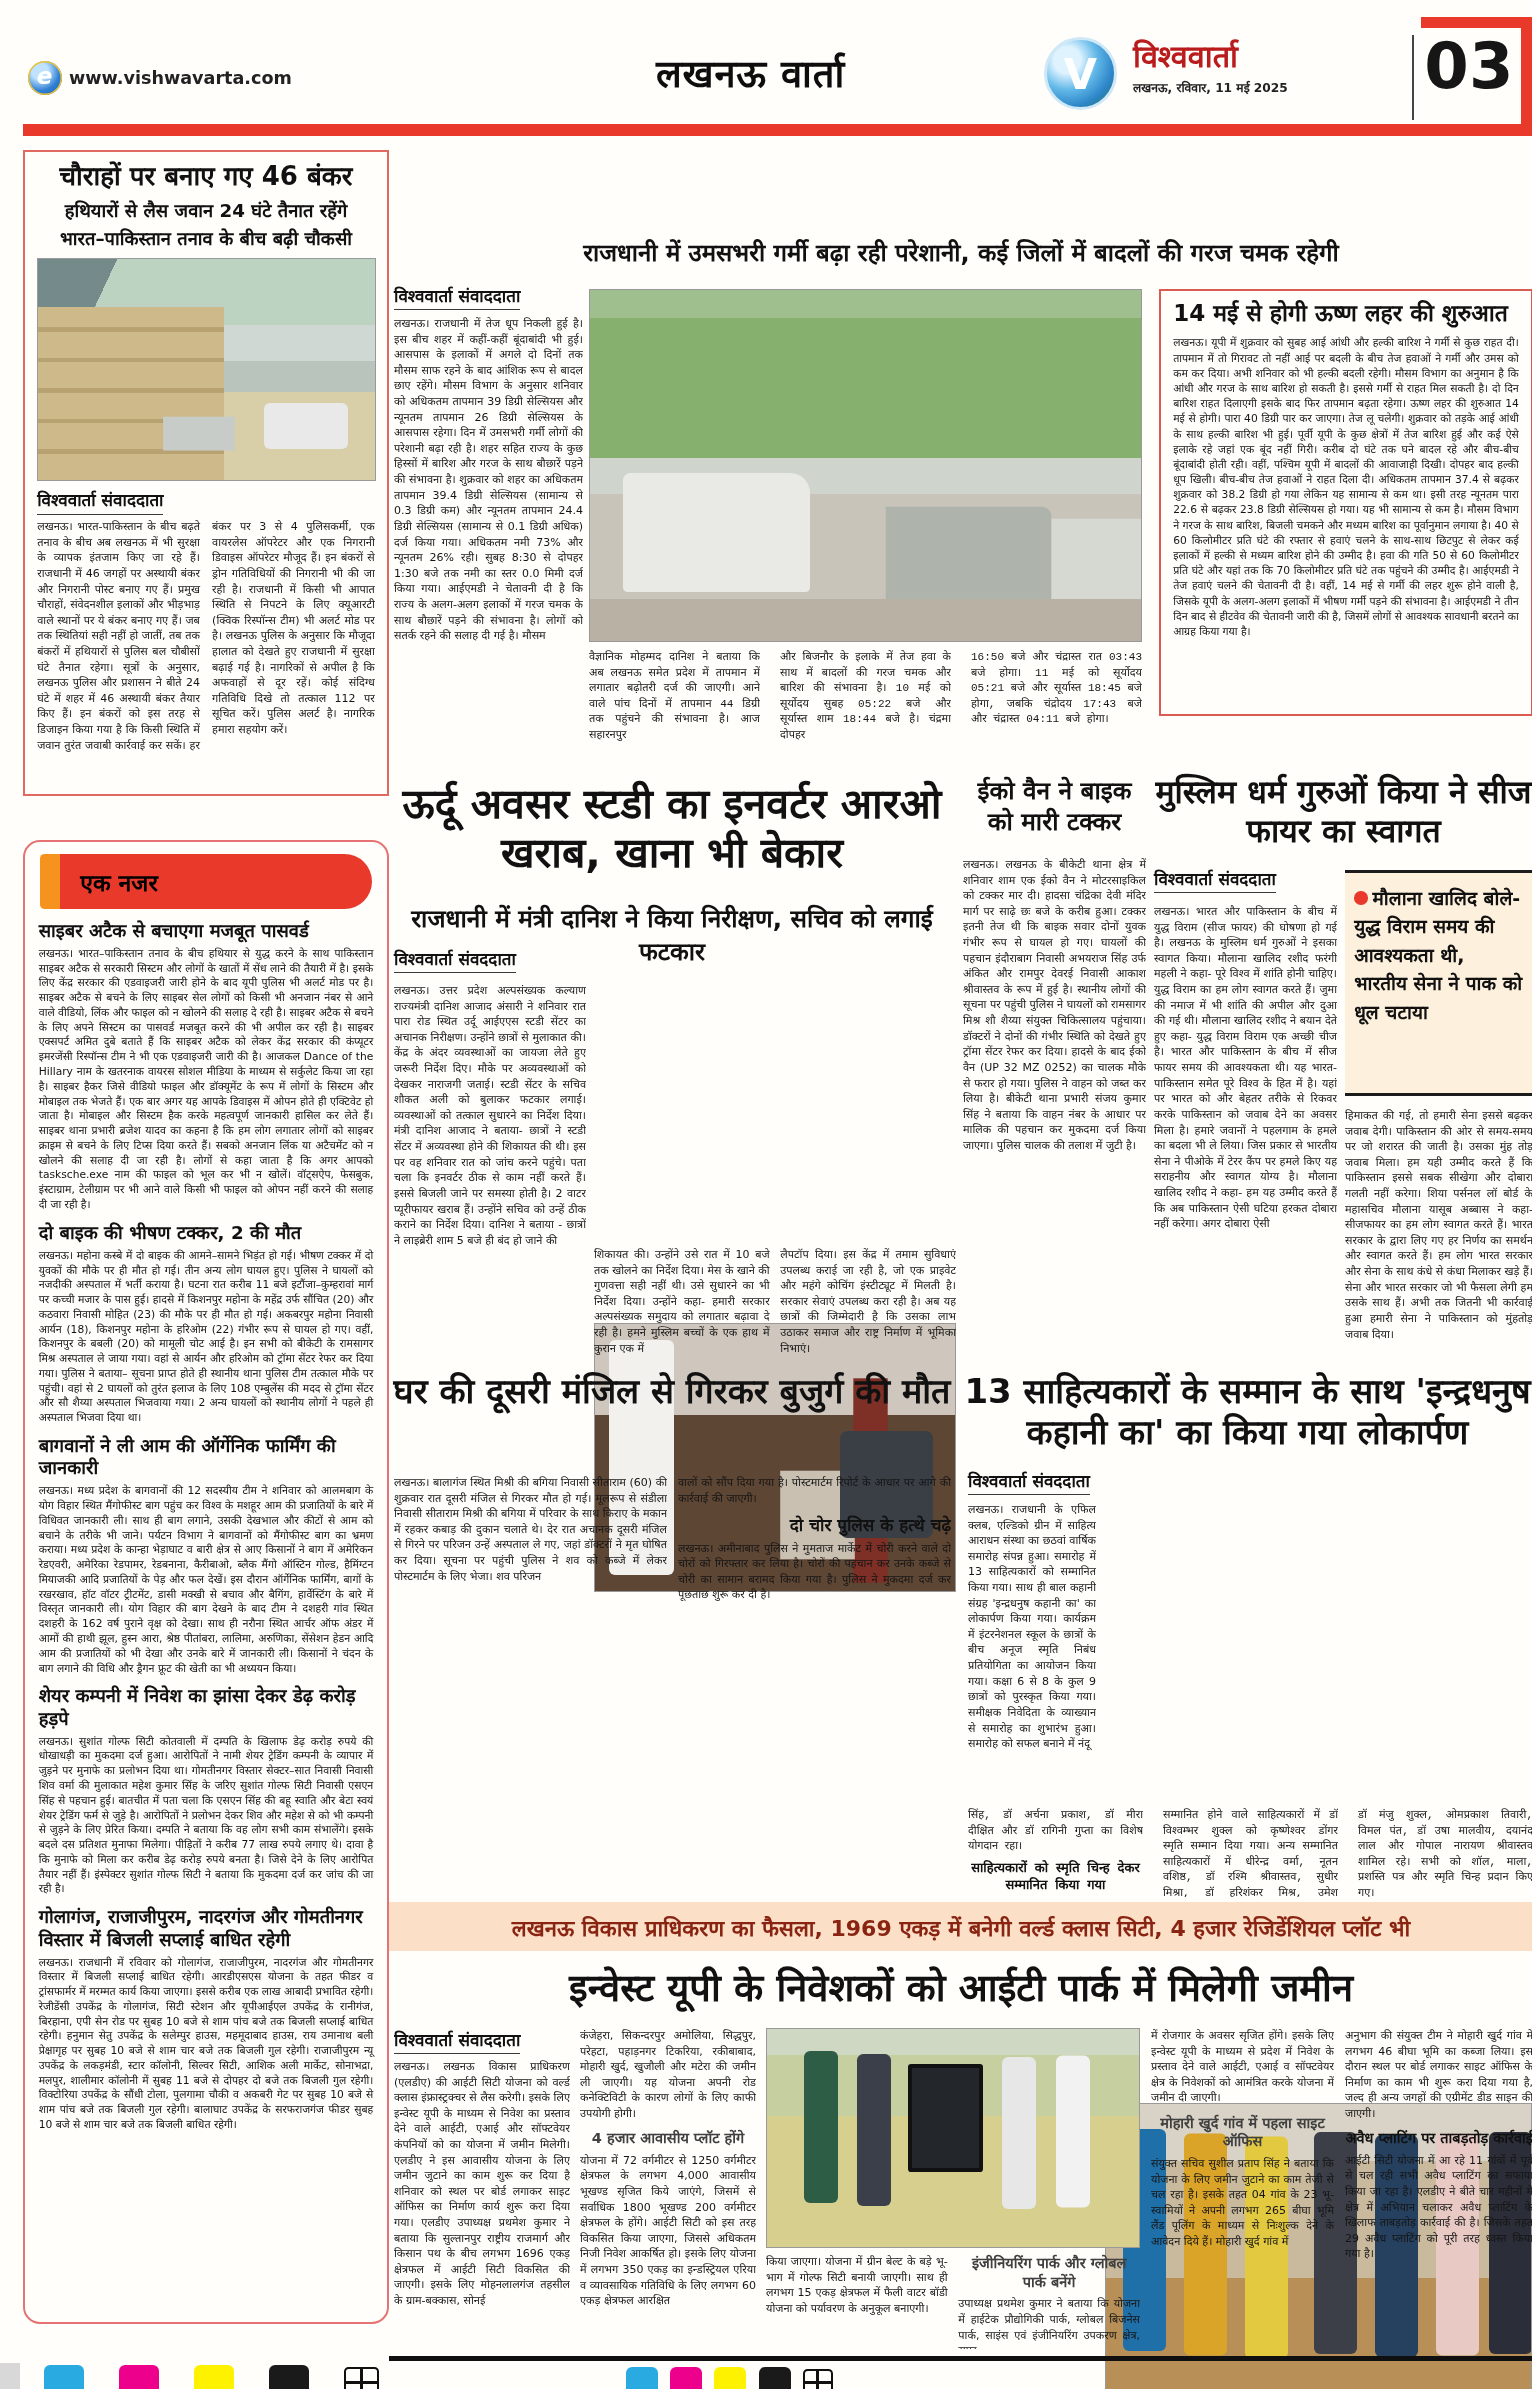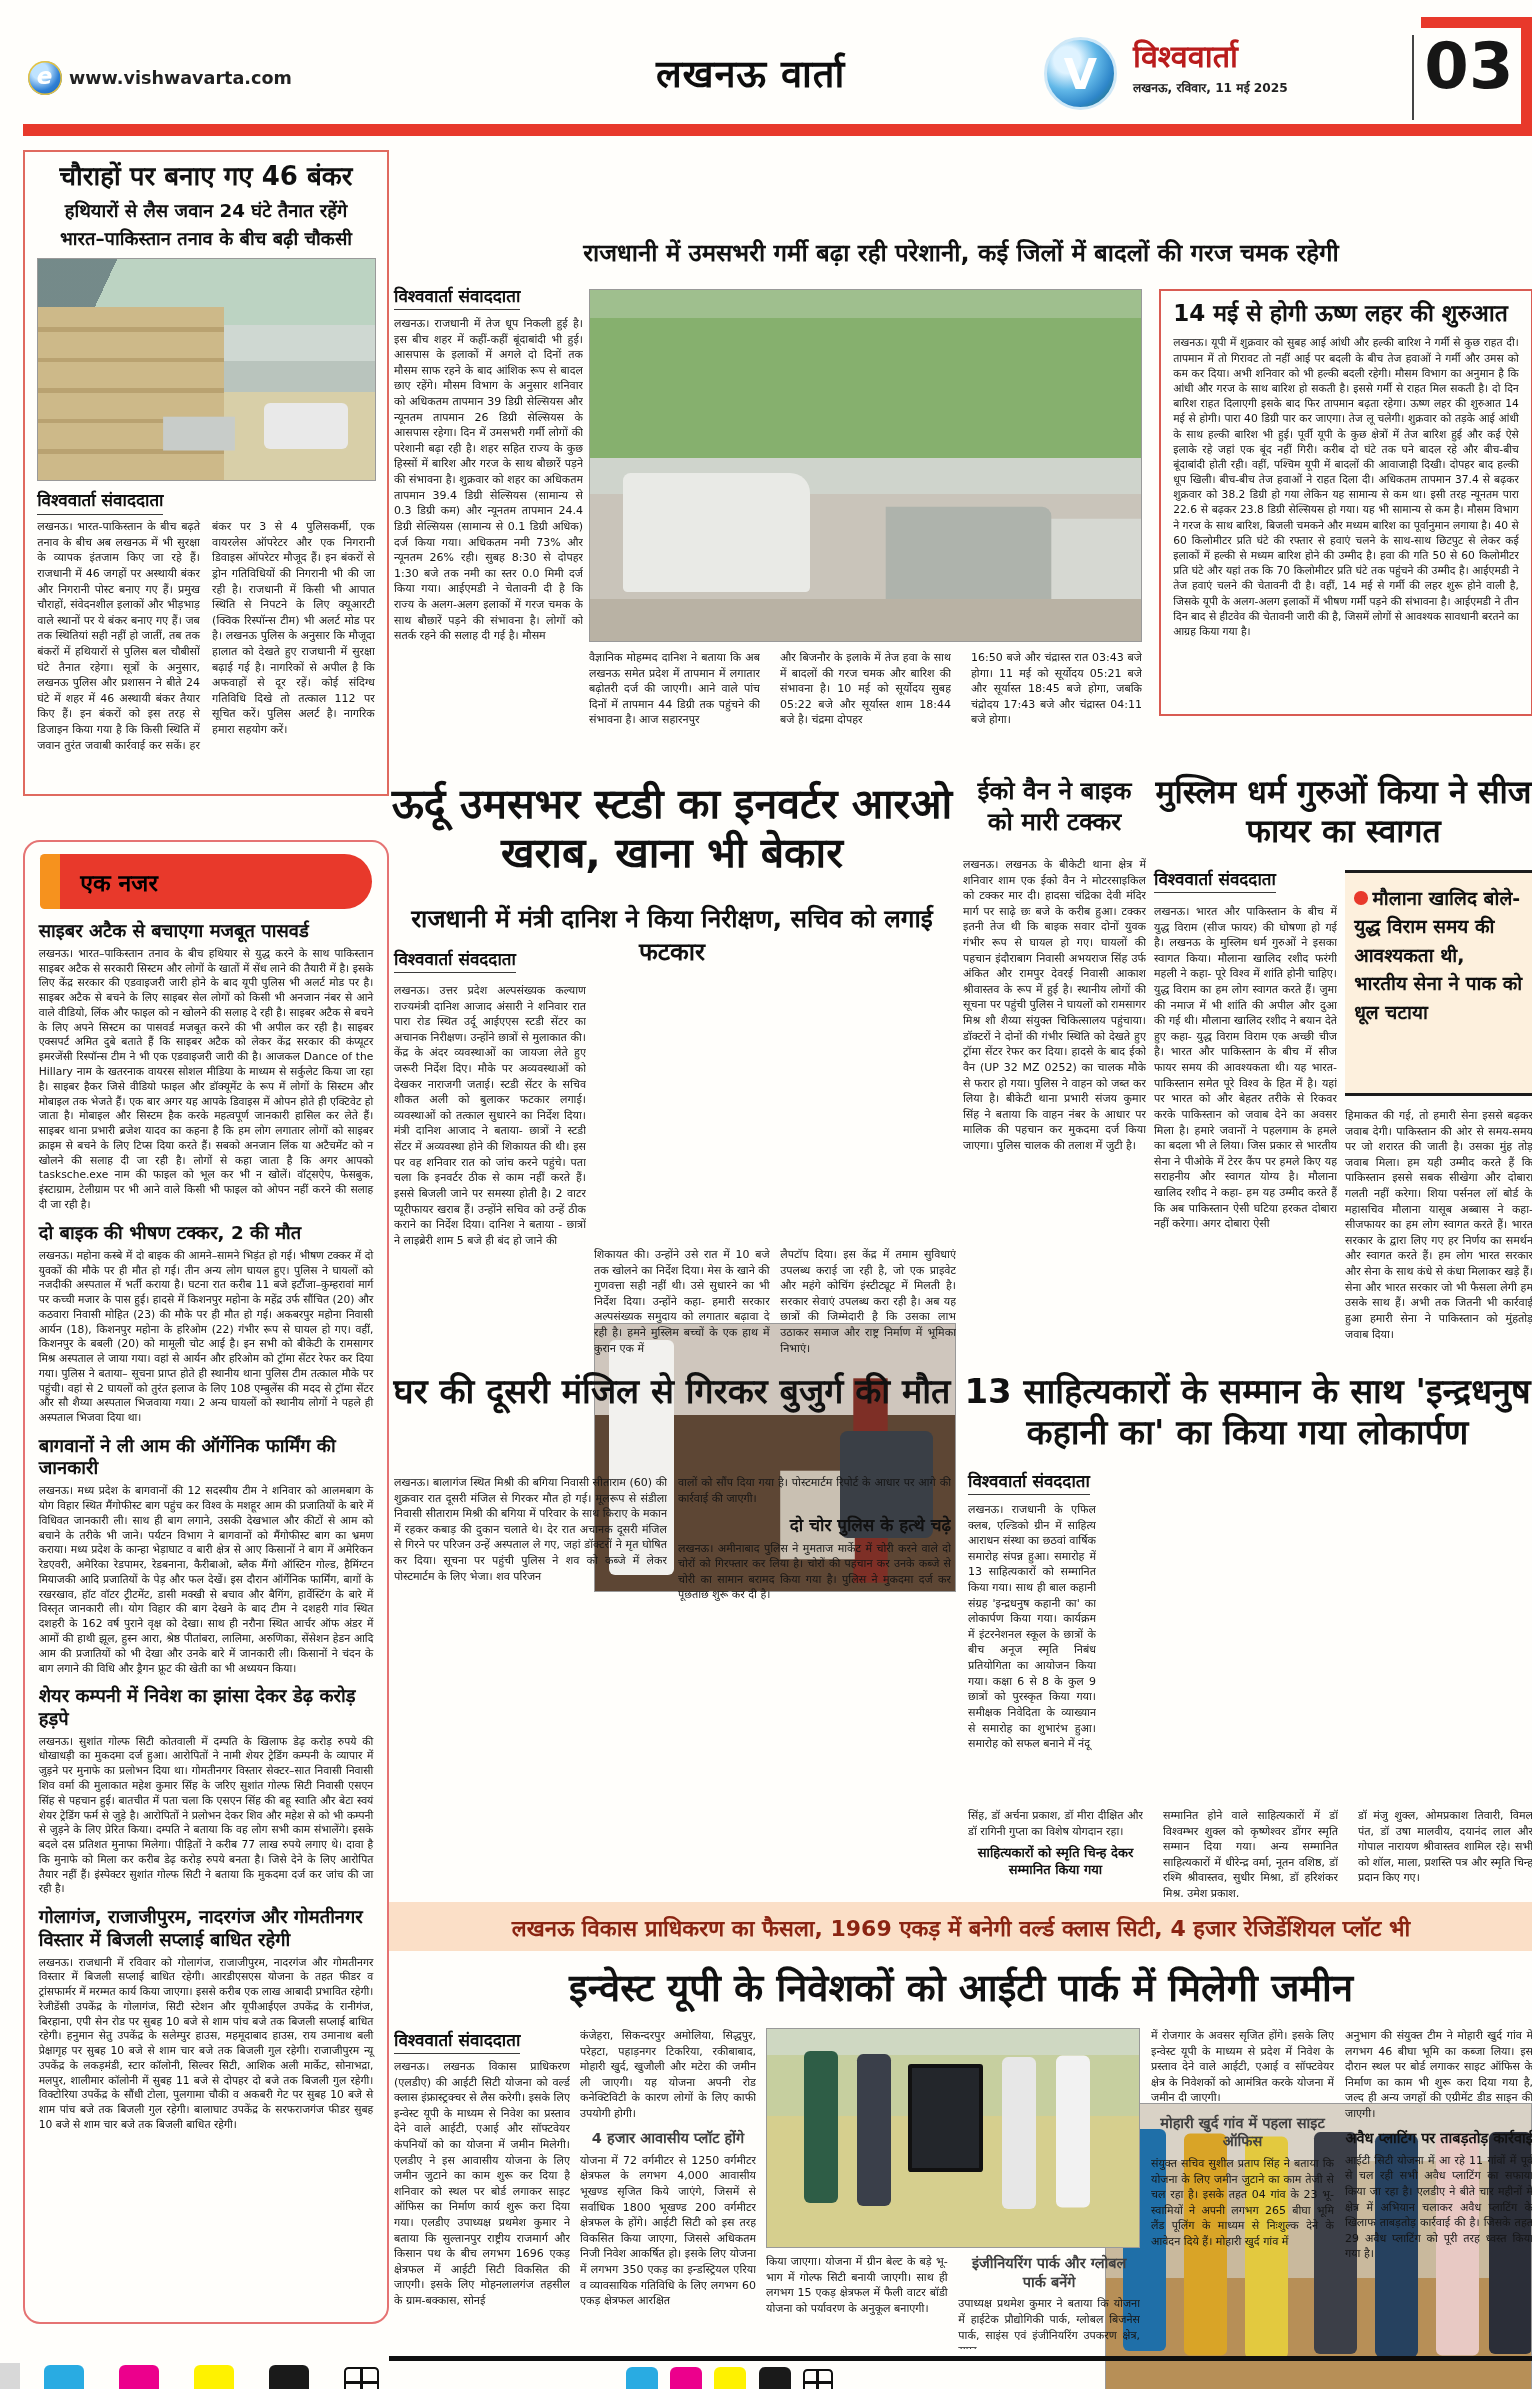--- a/index.html
+++ b/index.html
@@ -71,21 +71,21 @@
   .ph-dining{background:linear-gradient(180deg,#cfc6bd 0 34%,#5d4634 34% 100%);position:relative;overflow:hidden;}
   .ph-dining::before{content:"";position:absolute;left:4%;top:6%;width:18%;height:88%;background:#f2f1ee;border-radius:6.1px;box-shadow:229px 23px 0 -15.3px #7e2f26;}
   .ph-dining::after{content:"";position:absolute;right:6%;top:40%;width:26%;height:40%;background:#3a3f46;border-radius:7.6px;box-shadow:-69px 30.5px 0 -9.2px #c9c0b2;}
   .ph-group{background:linear-gradient(180deg,#d9d2c6 0 18%,#c9b99d 18% 55%,#b78f57 55% 100%);position:relative;overflow:hidden;}
   .ph-group::before{content:"";position:absolute;left:4%;top:8%;width:10%;height:70%;background:#1f6fa8;border-radius:6.1px;
      box-shadow:61px 4.6px 0 0 #d9a427,122px 7.6px 0 0 #e3c93f,191px 3.1px 0 0 #3c3f48,252px 6.1px 0 0 #26415f,313px 4.6px 0 0 #e8c9c4,366px 3.1px 0 0 #2b2e38;}
   .ph-field{background:linear-gradient(180deg,#cfd8c2 0 12%,#c6cf9f 12% 40%,#d6cf8e 40% 100%);position:relative;overflow:hidden;}
   .ph-field::before{content:"";position:absolute;left:10%;top:10%;width:9%;height:70%;background:#2e5d46;border-radius:6.1px;
      box-shadow:53px 3.1px 0 0 #3a3f4a,198px 6.1px 0 0 #e7e7e7,252px 4.6px 0 0 #f2f2f2;}
   .ph-field::after{content:"";position:absolute;left:38%;top:16%;width:18%;height:46%;background:#23262b;border:4.6px solid #111;border-radius:3.1px;}
-  .cols3{display:flex;gap:20px;}
+  .cols3{display:flex;gap:20px;font-family:Liberation Mono, monospace;}
   .cols3 > div{flex:1;}
   .cols2{display:flex;gap:10.7px;}
   .cols2 > div{flex:1;}
   
   .blackrule{background:#101010;}
   .sw{border-radius:6.1px;display:inline-block;}
   .reg{border:2.3px solid #101010;border-radius:4.6px;
      background:linear-gradient(#101010,#101010) center/100% 3.1px no-repeat,
                 linear-gradient(#101010,#101010) center/3.1px 100% no-repeat;}
 </style>
@@ -160,21 +160,21 @@
     <div class="body-text" style="height:122px;">वैज्ञानिक मोहम्मद दानिश ने बताया कि अब लखनऊ समेत प्रदेश में तापमान में लगातार बढ़ोतरी दर्ज की जाएगी। आने वाले पांच दिनों में तापमान 44 डिग्री तक पहुंचने की संभावना है। आज सहारनपुर</div>
     <div class="body-text" style="height:122px;">और बिजनौर के इलाके में तेज हवा के साथ में बादलों की गरज चमक और बारिश की संभावना है। 10 मई को सूर्योदय सुबह 05:22 बजे और सूर्यास्त शाम 18:44 बजे है। चंद्रमा दोपहर</div>
     <div class="body-text" style="height:122px;">16:50 बजे और चंद्रास्त रात 03:43 बजे होगा। 11 मई को सूर्योदय 05:21 बजे और सूर्यास्त 18:45 बजे होगा, जबकि चंद्रोदय 17:43 बजे और चंद्रास्त 04:11 बजे होगा।</div>
   </div>
 
   <div class="abs" style="left:1159px;top:289px;width:374px;height:427px;border:2.3px solid #d95b52;padding:9.2px 12.2px;">
     <div class="heat-h">14 मई से होगी ऊष्ण लहर की शुरुआत</div>
     <div class="body-text" style="height:359px;font-size:10.7px;">लखनऊ। यूपी में शुक्रवार को सुबह आई आंधी और हल्की बारिश ने गर्मी से कुछ राहत दी। तापमान में तो गिरावट तो नहीं आई पर बदली के बीच तेज हवाओं ने गर्मी और उमस को कम कर दिया। अभी शनिवार को भी हल्की बदली रहेगी। मौसम विभाग का अनुमान है कि आंधी और गरज के साथ बारिश हो सकती है। इससे गर्मी से राहत मिल सकती है। दो दिन बारिश राहत दिलाएगी इसके बाद फिर तापमान बढ़ता रहेगा। ऊष्ण लहर की शुरुआत 14 मई से होगी। पारा 40 डिग्री पार कर जाएगा। तेज लू चलेगी। शुक्रवार को तड़के आई आंधी के साथ हल्की बारिश भी हुई। पूर्वी यूपी के कुछ क्षेत्रों में तेज बारिश हुई और कई ऐसे इलाके रहे जहां एक बूंद नहीं गिरी। करीब दो घंटे तक घने बादल रहे और बीच-बीच बूंदाबांदी होती रही। वहीं, पश्चिम यूपी में बादलों की आवाजाही दिखी। दोपहर बाद हल्की धूप खिली। बीच-बीच तेज हवाओं ने राहत दिला दी। अधिकतम तापमान 37.4 से बढ़कर शुक्रवार को 38.2 डिग्री हो गया लेकिन यह सामान्य से कम था। इसी तरह न्यूनतम पारा 22.6 से बढ़कर 23.8 डिग्री सेल्सियस हो गया। यह भी सामान्य से कम है। मौसम विभाग ने गरज के साथ बारिश, बिजली चमकने और मध्यम बारिश का पूर्वानुमान लगाया है। 40 से 60 किलोमीटर प्रति घंटे की रफ्तार से हवाएं चलने के साथ-साथ छिटपुट से लेकर कई इलाकों में हल्की से मध्यम बारिश होने की उम्मीद है। हवा की गति 50 से 60 किलोमीटर प्रति घंटे और यहां तक कि 70 किलोमीटर प्रति घंटे तक पहुंचने की उम्मीद है। आईएमडी ने तेज हवाएं चलने की चेतावनी दी है। वहीं, 14 मई से गर्मी की लहर शुरू होने वाली है, जिसके यूपी के अलग-अलग इलाकों में भीषण गर्मी पड़ने की संभावना है। आईएमडी ने तीन दिन बाद से हीटवेव की चेतावनी जारी की है, जिसमें लोगों से आवश्यक सावधानी बरतने का आग्रह किया गया है।</div>
   </div>
 
-  <div class="abs h-urdu center" style="left:389px;top:780px;width:566px;">ऊर्दू उमसभर स्टडी का इनवर्टर आरओ खराब, खाना भी बेकार</div>
+  <div class="abs h-urdu center" style="left:389px;top:780px;width:566px;">ऊर्दू अवसर स्टडी का इनवर्टर आरओ खराब, खाना भी बेकार</div>
   <div class="abs sub-mid center" style="left:389px;top:901px;width:566px;">राजधानी में मंत्री दानिश ने किया निरीक्षण, सचिव को लगाई फटकार</div>
   <div class="abs" style="left:394px;top:947px;">
     <span class="byline">विश्ववार्ता संवददाता</span>
   </div>
   <div class="abs body-text" style="left:394px;top:983px;width:192px;height:376px;">लखनऊ। उत्तर प्रदेश अल्पसंख्यक कल्याण राज्यमंत्री दानिश आजाद अंसारी ने शनिवार रात पारा रोड स्थित उर्दू आईएएस स्टडी सेंटर का अचानक निरीक्षण। उन्होंने छात्रों से मुलाकात की। केंद्र के अंदर व्यवस्थाओं का जायजा लेते हुए जरूरी निर्देश दिए। मौके पर अव्यवस्थाओं को देखकर नाराजगी जताई। स्टडी सेंटर के सचिव शौकत अली को बुलाकर फटकार लगाई। व्यवस्थाओं को तत्काल सुधारने का निर्देश दिया। मंत्री दानिश आजाद ने बताया- छात्रों ने स्टडी सेंटर में अव्यवस्था होने की शिकायत की थी। इस पर वह शनिवार रात को जांच करने पहुंचे। पता चला कि इनवर्टर ठीक से काम नहीं करते हैं। इससे बिजली जाने पर समस्या होती है। 2 वाटर प्यूरीफायर खराब हैं। उन्होंने सचिव को उन्हें ठीक कराने का निर्देश दिया। दानिश ने बताया - छात्रों ने लाइब्रेरी शाम 5 बजे ही बंद हो जाने की</div>
   <div class="abs photo ph-dining" style="left:594px;top:970px;width:362px;height:269px;"></div>
   <div class="abs cols2" style="left:594px;top:1247px;width:362px;height:111px;">
     <div class="body-text" style="height:111px;">शिकायत की। उन्होंने उसे रात में 10 बजे तक खोलने का निर्देश दिया। मेस के खाने की गुणवत्ता सही नहीं थी। उसे सुधारने का भी निर्देश दिया। उन्होंने कहा- हमारी सरकार अल्पसंख्यक समुदाय को लगातार बढ़ावा दे रही है। हमने मुस्लिम बच्चों के एक हाथ में कुरान एक में</div>
     <div class="body-text" style="height:111px;">लैपटॉप दिया। इस केंद्र में तमाम सुविधाएं उपलब्ध कराई जा रही है, जो एक प्राइवेट और महंगे कोचिंग इंस्टीट्यूट में मिलती है। सरकार सेवाएं उपलब्ध करा रही है। अब यह छात्रों की जिम्मेदारी है कि उसका लाभ उठाकर समाज और राष्ट्र निर्माण में भूमिका निभाएं।</div>
   </div>

